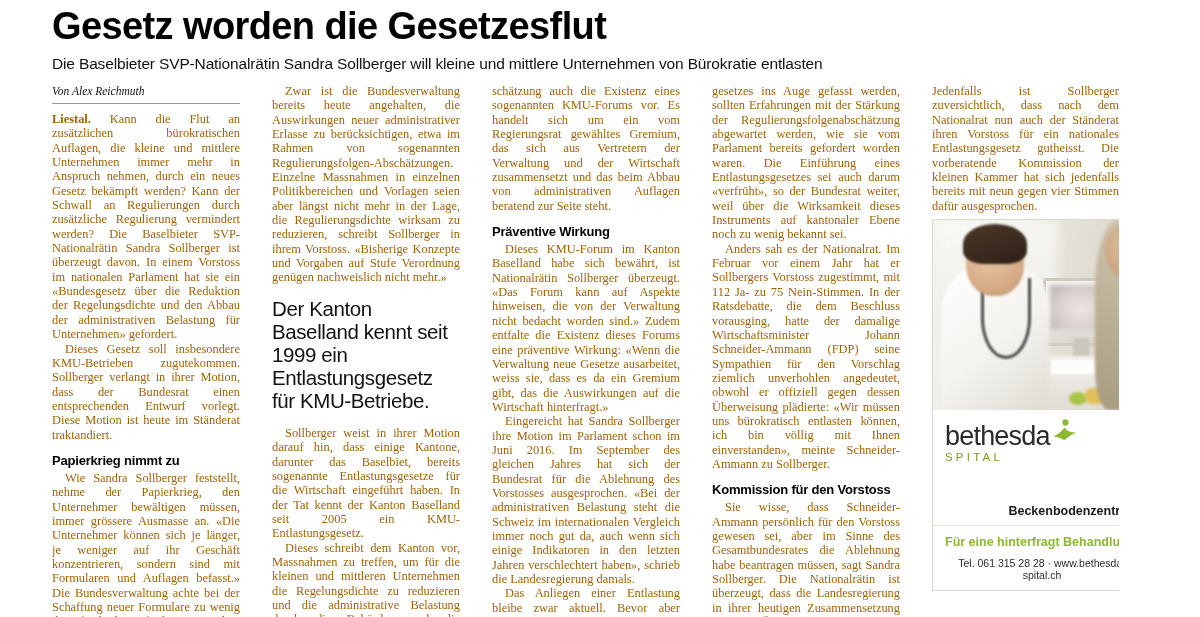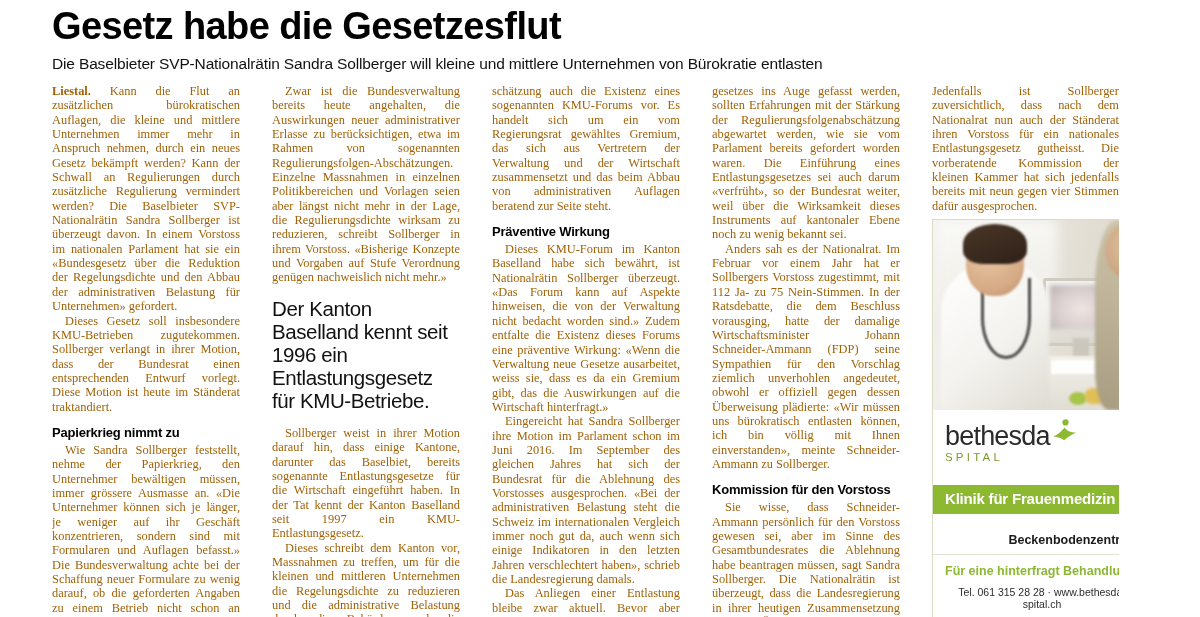--- a/index.html
+++ b/index.html
@@ -313,37 +313,38 @@
     padding: 4px 12px 9px 12px;
     text-align: center;
   }
 </style>
 </head>
 <body>
 
 <div class="page">
 
   <div class="headline-block">
-    <h1 class="headline">Gesetz habe die Gesetzesflut</h1>
+    <h1 class="headline">Gesetz worden die Gesetzesflut</h1>
     <div class="subhead">Die Baselbieter SVP-Nationalrätin Sandra Sollberger will kleine und mittlere Unternehmen von Bürokratie entlasten</div>
   </div>
 
   <div class="columns">
 
     <div class="col col-1">
+      <div class="byline">Von Alex Reichmuth</div>
       <p class="body first"><span class="dateline">Liestal.</span><span> Kann die Flut an zusätzlichen bürokratischen Auflagen, die kleine und mittlere Unternehmen immer mehr in Anspruch nehmen, durch ein neues Gesetz bekämpft werden? Kann der Schwall an Regulierungen durch zusätzliche Regulierung vermindert werden? Die Baselbieter SVP-Nationalrätin Sandra Sollberger ist überzeugt davon. In einem Vorstoss im nationalen Parlament hat sie ein «Bundesgesetz über die Reduktion der Regelungsdichte und den Abbau der administrativen Belastung für Unternehmen» gefordert.</span></p>
       <p class="body">Dieses Gesetz soll insbesondere KMU-Betrieben zugutekommen. Sollberger verlangt in ihrer Motion, dass der Bundesrat einen entsprechenden Entwurf vorlegt. Diese Motion ist heute im Ständerat traktandiert.</p>
       <h2 class="subsection">Papierkrieg nimmt zu</h2>
       <p class="body">Wie Sandra Sollberger feststellt, nehme der Papierkrieg, den Unternehmer bewältigen müssen, immer grössere Ausmasse an. «Die Unternehmer können sich je länger, je weniger auf ihr Geschäft konzentrieren, sondern sind mit Formularen und Auflagen befasst.» Die Bundesverwaltung achte bei der Schaffung neuer Formulare zu wenig darauf, ob die geforderten Angaben zu einem Betrieb nicht schon an anderer Stelle gemacht worden sind und man sie von dort zusammenziehen könne.</p>
     </div>
 
     <div class="col col-2">
       <p class="body">Zwar ist die Bundesverwaltung bereits heute angehalten, die Auswirkungen neuer administrativer Erlasse zu berücksichtigen, etwa im Rahmen von sogenannten Regulierungsfolgen-Abschätzungen. Einzelne Massnahmen in einzelnen Politikbereichen und Vorlagen seien aber längst nicht mehr in der Lage, die Regulierungsdichte wirksam zu reduzieren, schreibt Sollberger in ihrem Vorstoss. «Bisherige Konzepte und Vorgaben auf Stufe Verordnung genügen nachweislich nicht mehr.»</p>
-      <div class="pullquote">Der Kanton Baselland kennt seit 1996 ein Entlastungsgesetz für KMU-Betriebe.</div>
-      <p class="body">Sollberger weist in ihrer Motion darauf hin, dass einige Kantone, darunter das Baselbiet, bereits sogenannte Entlastungsgesetze für die Wirtschaft eingeführt haben. In der Tat kennt der Kanton Baselland seit 1997 ein KMU-Entlastungsgesetz.</p>
+      <div class="pullquote">Der Kanton Baselland kennt seit 1999 ein Entlastungsgesetz für KMU-Betriebe.</div>
+      <p class="body">Sollberger weist in ihrer Motion darauf hin, dass einige Kantone, darunter das Baselbiet, bereits sogenannte Entlastungsgesetze für die Wirtschaft eingeführt haben. In der Tat kennt der Kanton Baselland seit 2005 ein KMU-Entlastungsgesetz.</p>
       <p class="body">Dieses schreibt dem Kanton vor, Massnahmen zu treffen, um für die kleinen und mittleren Unternehmen die Regelungsdichte zu reduzieren und die administrative Belastung durch die Behörden und die Verwaltung abzubauen.</p>
 
     </div>
 
     <div class="col col-3">
       <p class="body first">schätzung auch die Existenz eines sogenannten KMU-Forums vor. Es handelt sich um ein vom Regierungsrat gewähltes Gremium, das sich aus Vertretern der Verwaltung und der Wirtschaft zusammensetzt und das beim Abbau von administrativen Auflagen beratend zur Seite steht.</p>
       <h2 class="subsection">Präventive Wirkung</h2>
       <p class="body">Dieses KMU-Forum im Kanton Baselland habe sich bewährt, ist Nationalrätin Sollberger überzeugt. «Das Forum kann auf Aspekte hinweisen, die von der Verwaltung nicht bedacht worden sind.» Zudem entfalte die Existenz dieses Forums eine präventive Wirkung: «Wenn die Verwaltung neue Gesetze ausarbeitet, weiss sie, dass es da ein Gremium gibt, das die Auswirkungen auf die Wirtschaft hinterfragt.»</p>
       <p class="body">Eingereicht hat Sandra Sollberger ihre Motion im Parlament schon im Juni 2016. Im September des gleichen Jahres hat sich der Bundesrat für die Ablehnung des Vorstosses ausgesprochen. «Bei der administrativen Belastung steht die Schweiz im internationalen Vergleich immer noch gut da, auch wenn sich einige Indikatoren in den letzten Jahren verschlechtert haben», schrieb die Landesregierung damals.</p>
       <p class="body">Das Anliegen einer Entlastung bleibe zwar aktuell. Bevor aber Massnahmen wie die Schaffung eines Entlastungs-</p>
@@ -381,21 +382,20 @@
         </div>
 
         <div class="ad-logo-row">
           <span class="ad-brand">bethesda</span><span class="ad-brand-mark"><svg width="26" height="22" viewBox="0 0 26 22" aria-hidden="true">
                 <ellipse cx="13.5" cy="3.4" rx="3.1" ry="3.1" fill="#8cb832"></ellipse>
                 <path d="M1.5 17.5 C6 15.2 9.5 12.4 12.6 8.4 C14.6 11.6 18 13.2 24.2 13.6 C18.6 16.0 14.6 19.4 12.2 21.2 C9.3 19.0 5.6 17.8 1.5 17.5 Z" fill="#8cb832"></path>
               </svg></span>
           <div class="ad-sub">SPITAL</div>
         </div>
 
-        <div class="ad-band">Klinik für Frauenmedizin</div>
         <div class="ad-item">Beckenbodenzentrum</div>
         <div class="ad-claim">Für eine hinterfragt Behandlung</div>
         <div class="ad-contact">Tel. 061 315 28 28 · www.bethesda-spital.ch</div>
       </div>
     </div>
 
   </div>
 </div>
 
 </body></html>

